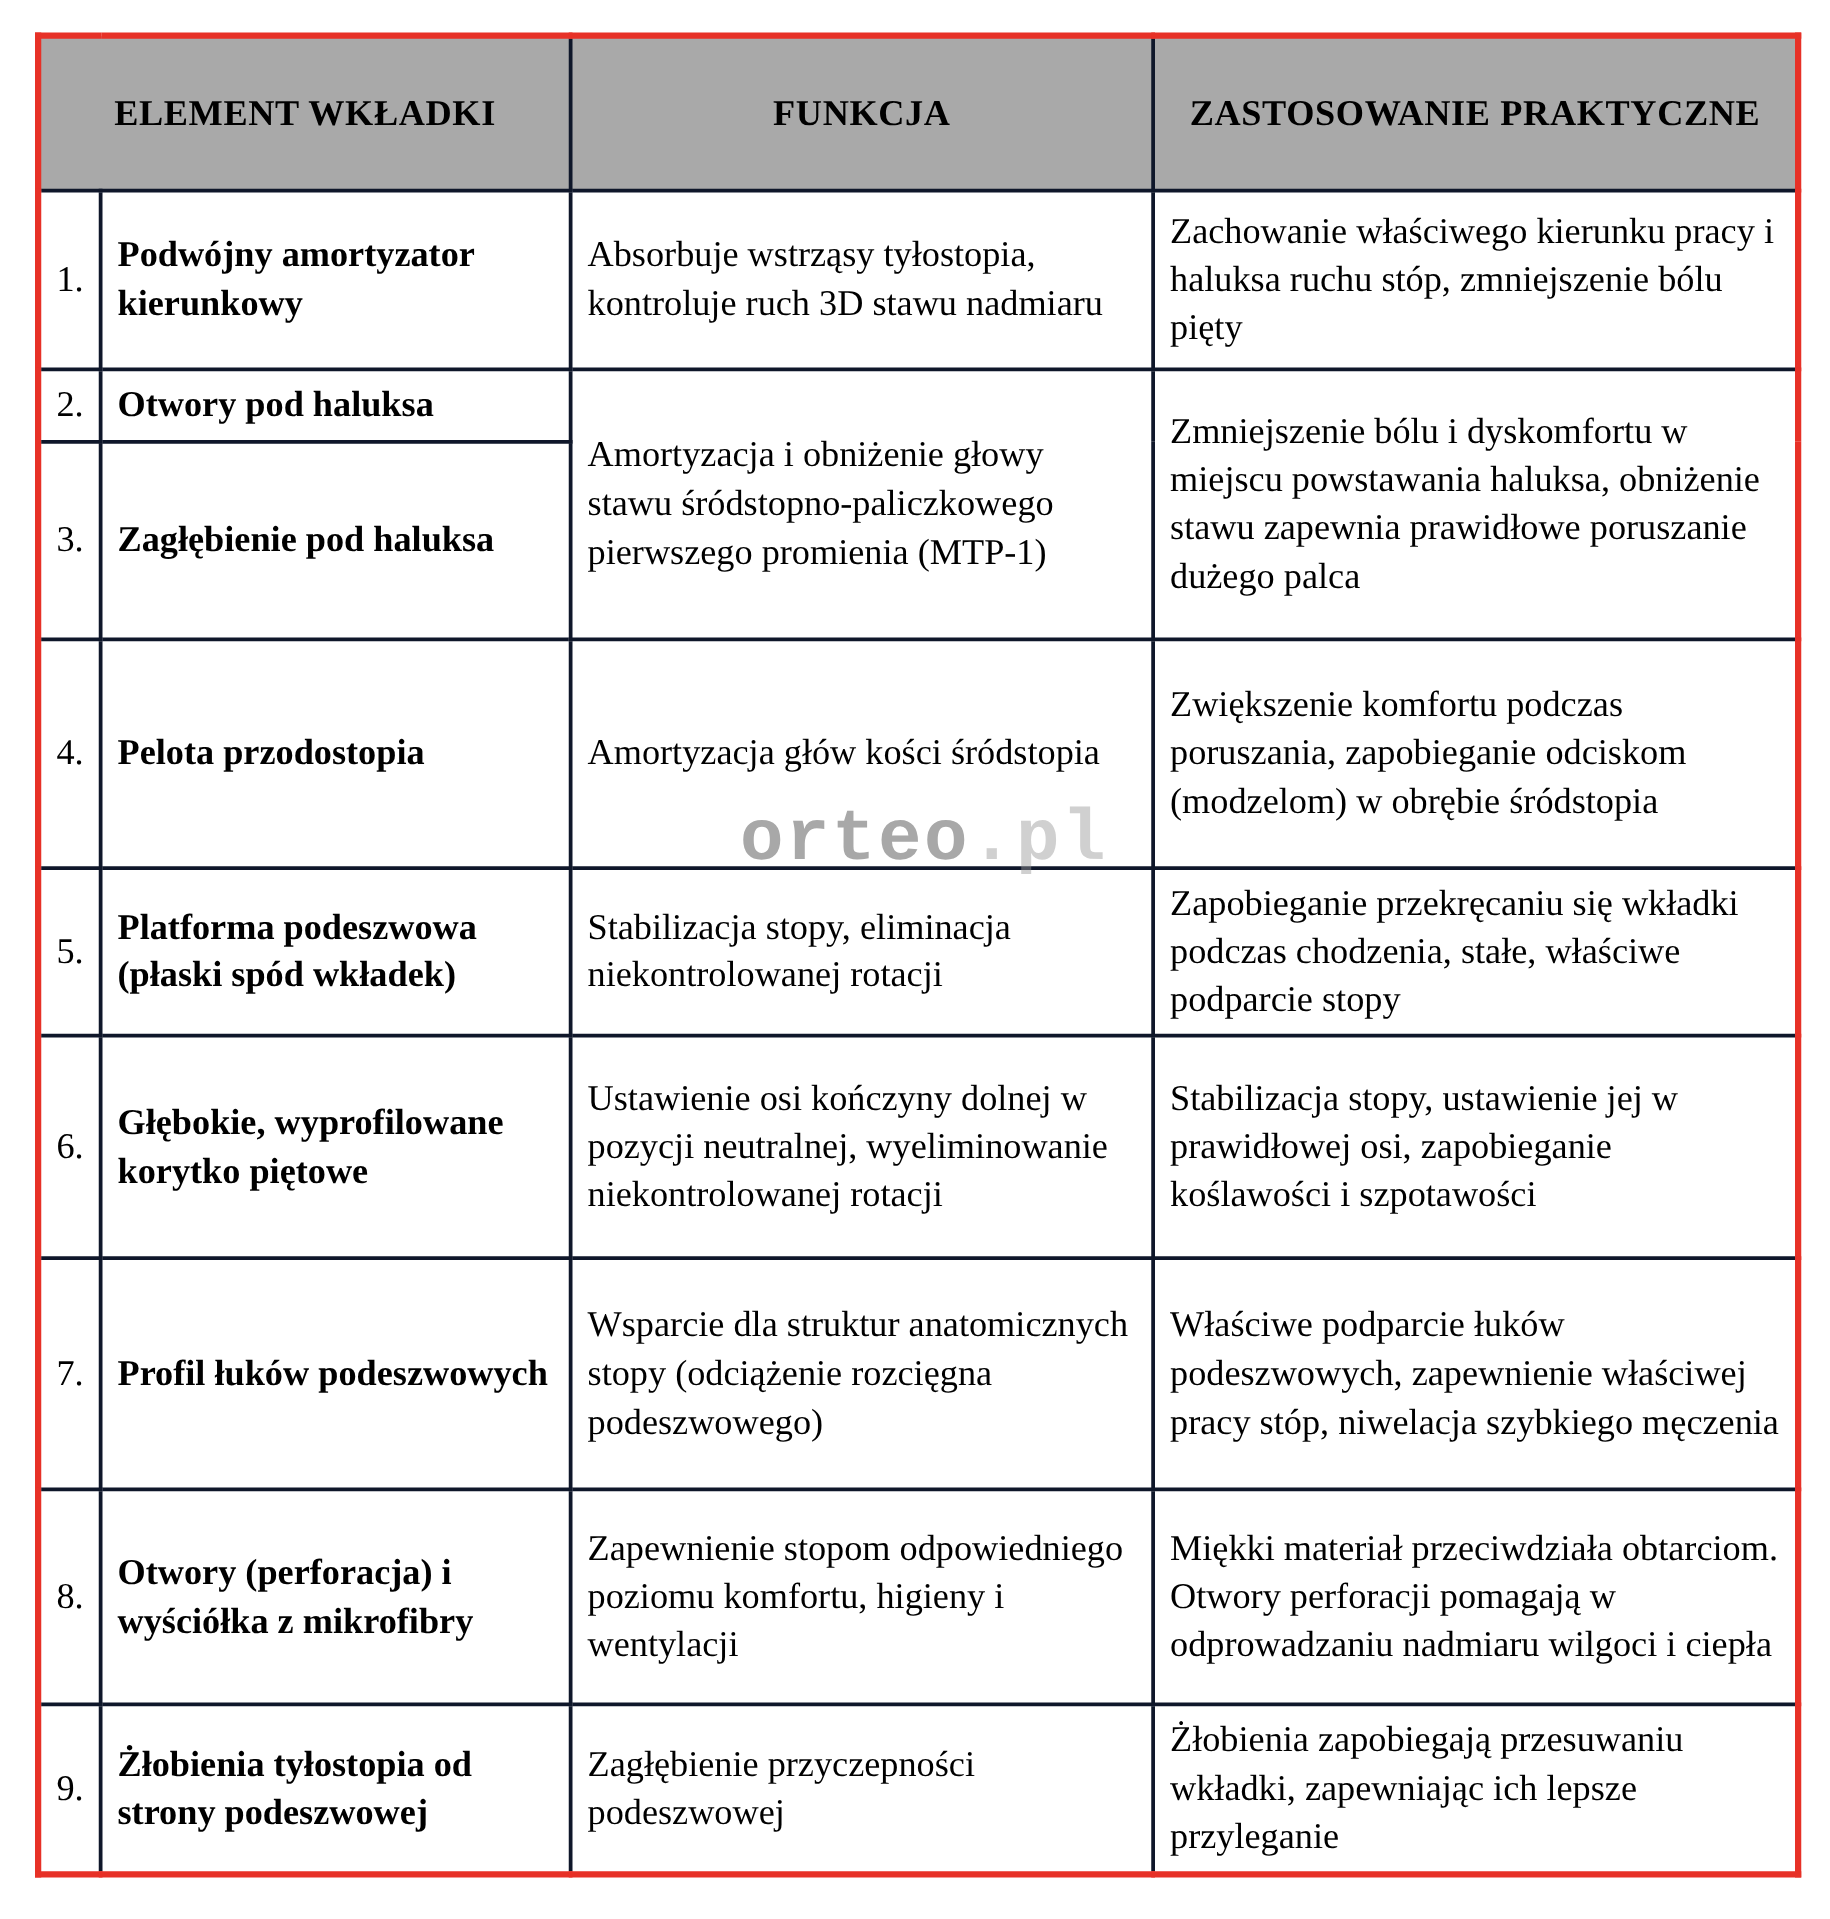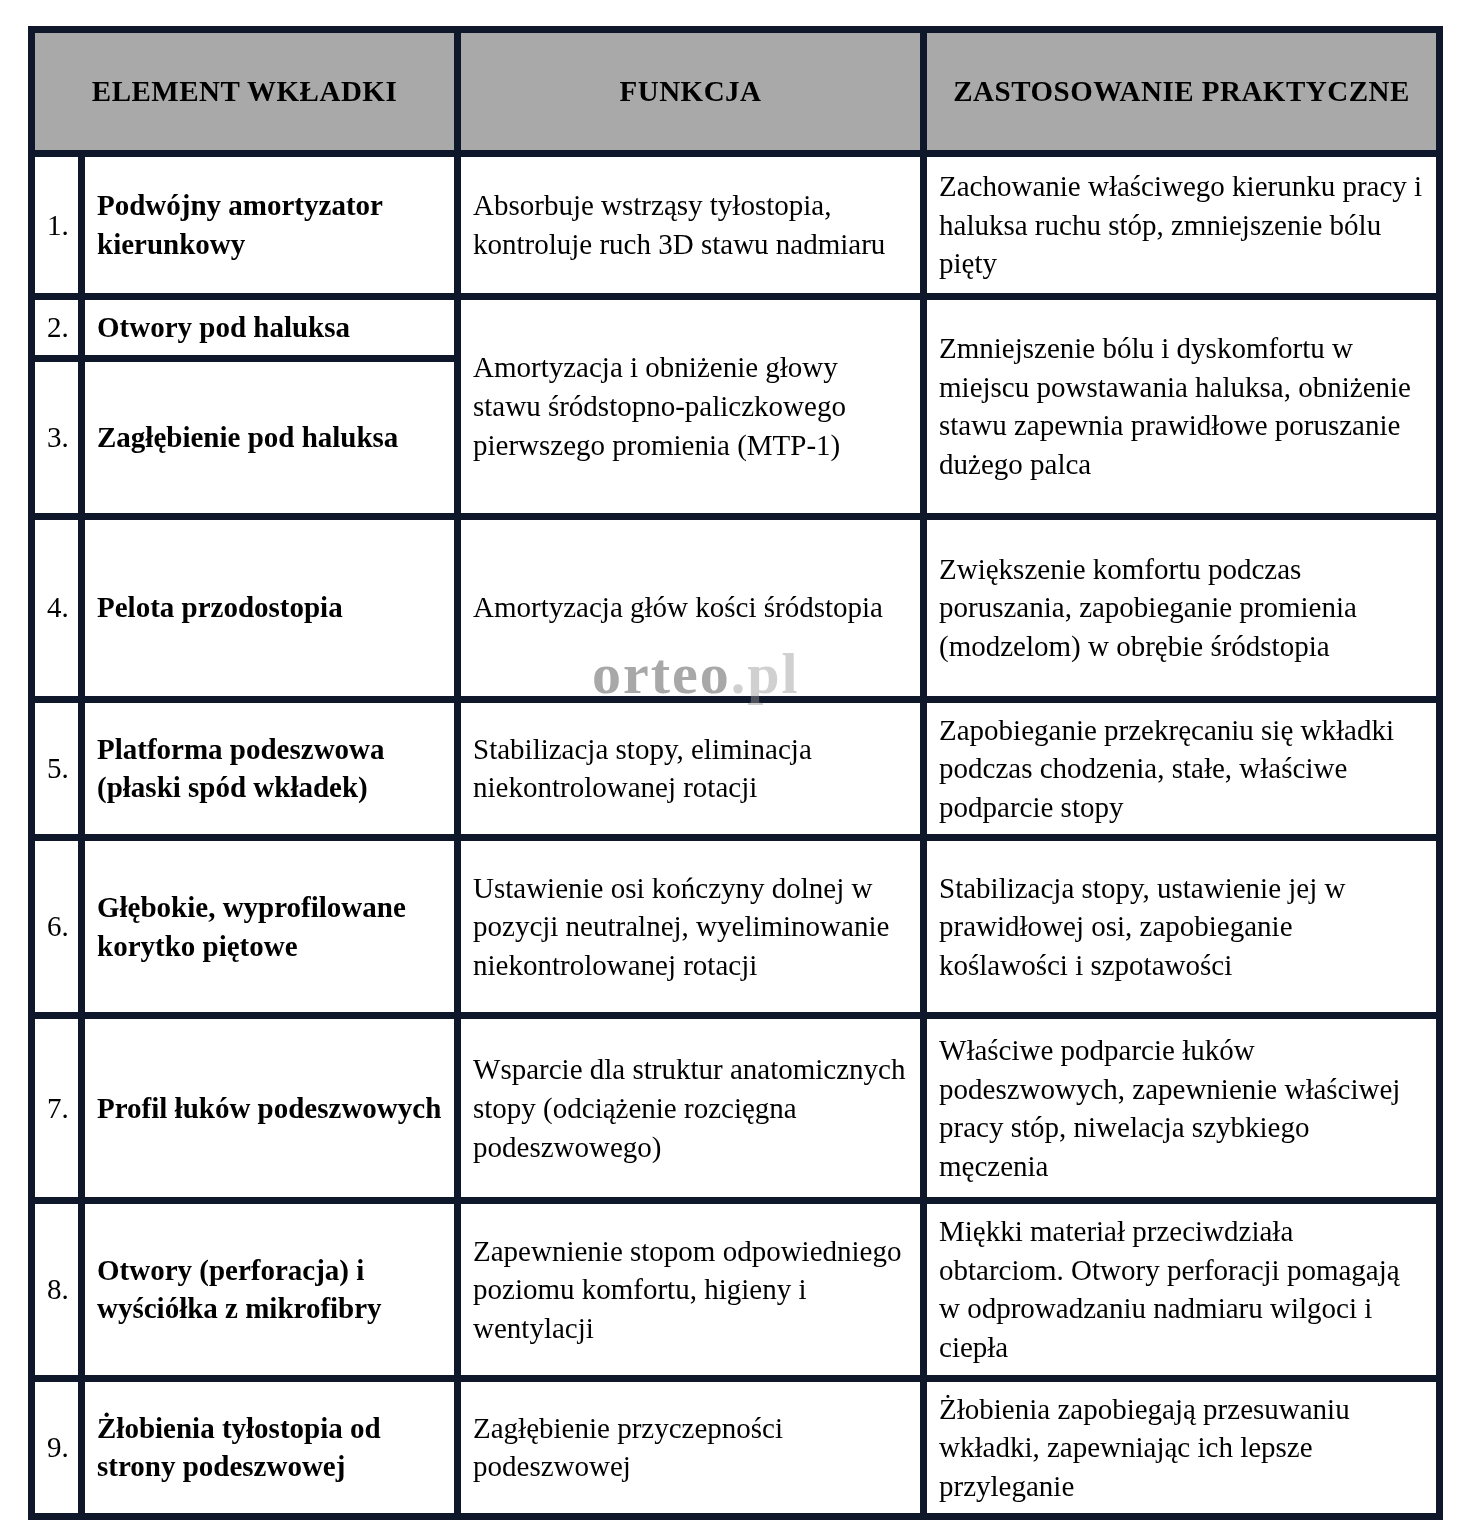--- a/index.html
+++ b/index.html
@@ -19,21 +19,21 @@
     box-sizing: border-box;
     padding: 26px 28px;
   }
   table.spec {
     border-collapse: collapse;
     table-layout: fixed;
     width: 1408px;
     border: 5px solid #e73127;
   }
   table.spec td, table.spec th {
-    border: 7px solid #0f172a;
+    border: 3px solid #0f172a;
     vertical-align: middle;
     box-sizing: border-box;
     font-size: 29px;
     line-height: 1.33;
     padding: 8px 12px;
     background: #ffffff;
   }
   col.c-num { width: 50px; }
   col.c-el  { width: 376px; }
   col.c-fn  { width: 466px; }
@@ -63,21 +63,21 @@
   tr.r5 { height: 134px; }
   tr.r6 { height: 178px; }
   tr.r7 { height: 185px; }
   tr.r8 { height: 172px; }
   tr.r9 { height: 134px; }
 
   .watermark {
     position: absolute;
     left: 592px;
     top: 640px;
-    font-family: Liberation Serif, serif;
+    font-family: Liberation Mono, monospace;
     font-weight: bold;
     font-size: 58px;
     letter-spacing: 2px;
     pointer-events: none;
     z-index: 5;
     white-space: nowrap;
   }
   .watermark .brand { color: rgba(110,110,110,0.60); }
   .watermark .suffix { color: rgba(150,150,150,0.45); }
 </style>
@@ -117,21 +117,21 @@
 
       <tr class="r3">
         <td class="num">3.</td>
         <td class="el">Zagłębienie pod haluksa</td>
       </tr>
 
       <tr class="r4">
         <td class="num">4.</td>
         <td class="el">Pelota przodostopia</td>
         <td class="fn">Amortyzacja głów kości śródstopia</td>
-        <td class="ap">Zwiększenie komfortu podczas poruszania, zapobieganie promienia (modzelom) w obrębie śródstopia</td>
+        <td class="ap">Zwiększenie komfortu podczas poruszania, zapobieganie odciskom (modzelom) w obrębie śródstopia</td>
       </tr>
 
       <tr class="r5">
         <td class="num">5.</td>
         <td class="el">Platforma podeszwowa (płaski spód wkładek)</td>
         <td class="fn">Stabilizacja stopy, eliminacja niekontrolowanej rotacji</td>
         <td class="ap">Zapobieganie przekręcaniu się wkładki podczas chodzenia, stałe, właściwe podparcie stopy</td>
       </tr>
 
       <tr class="r6">

